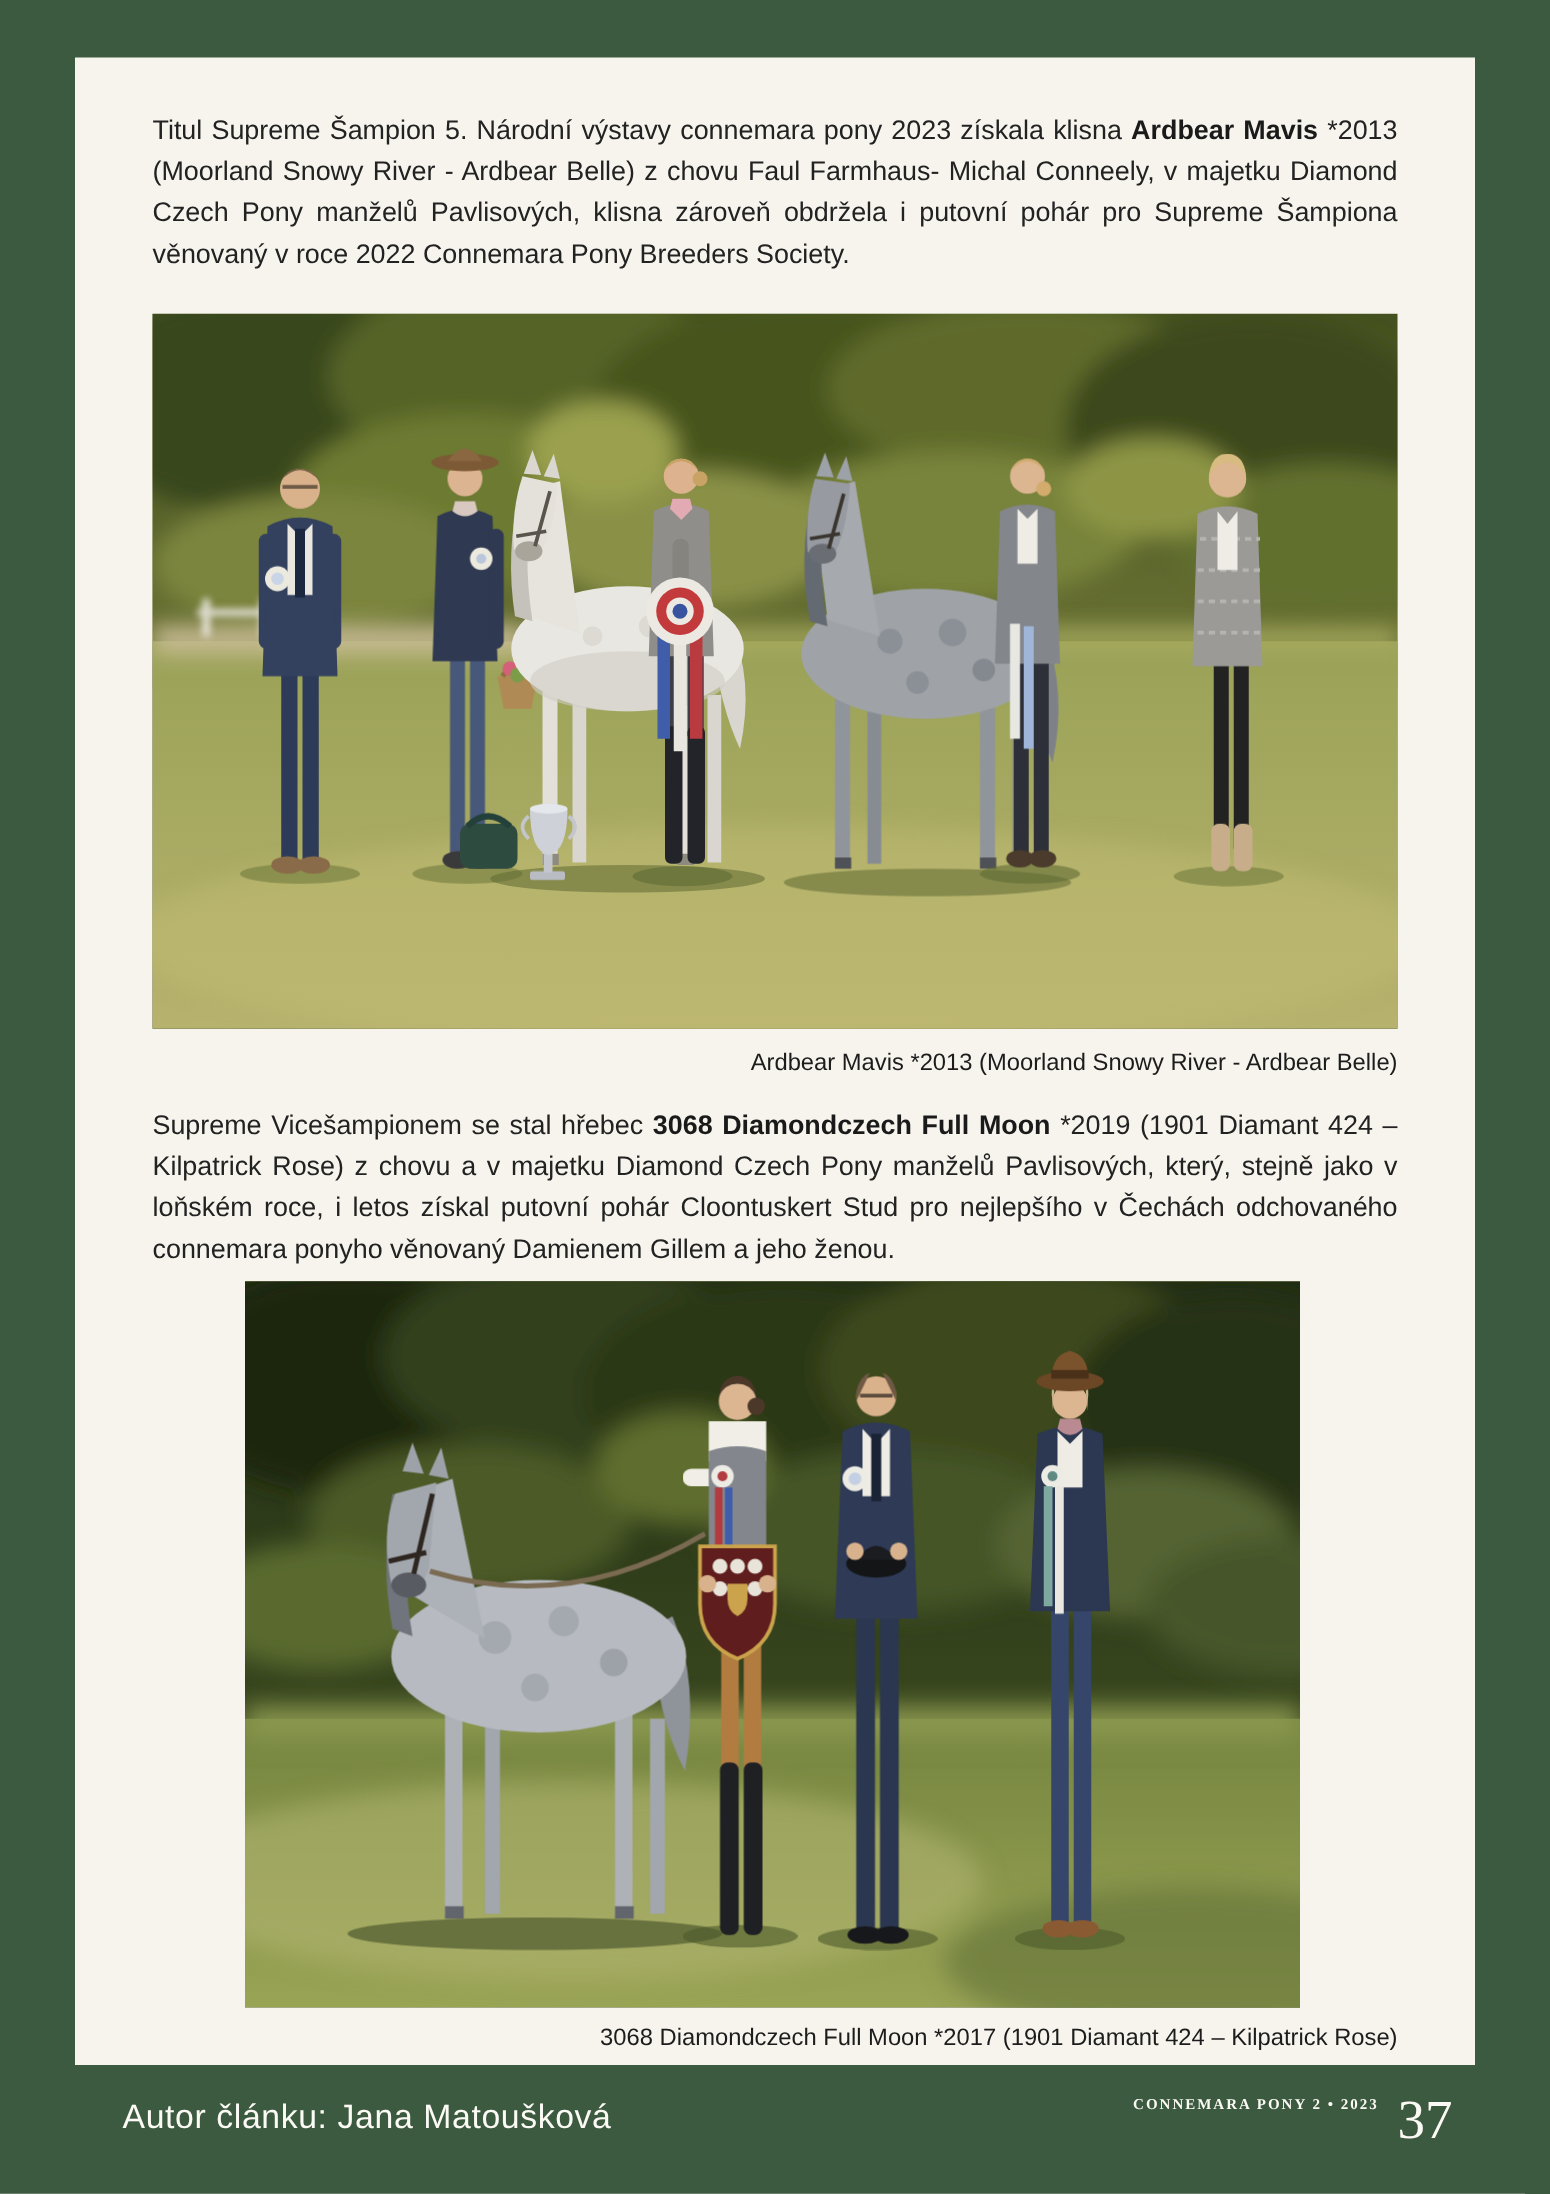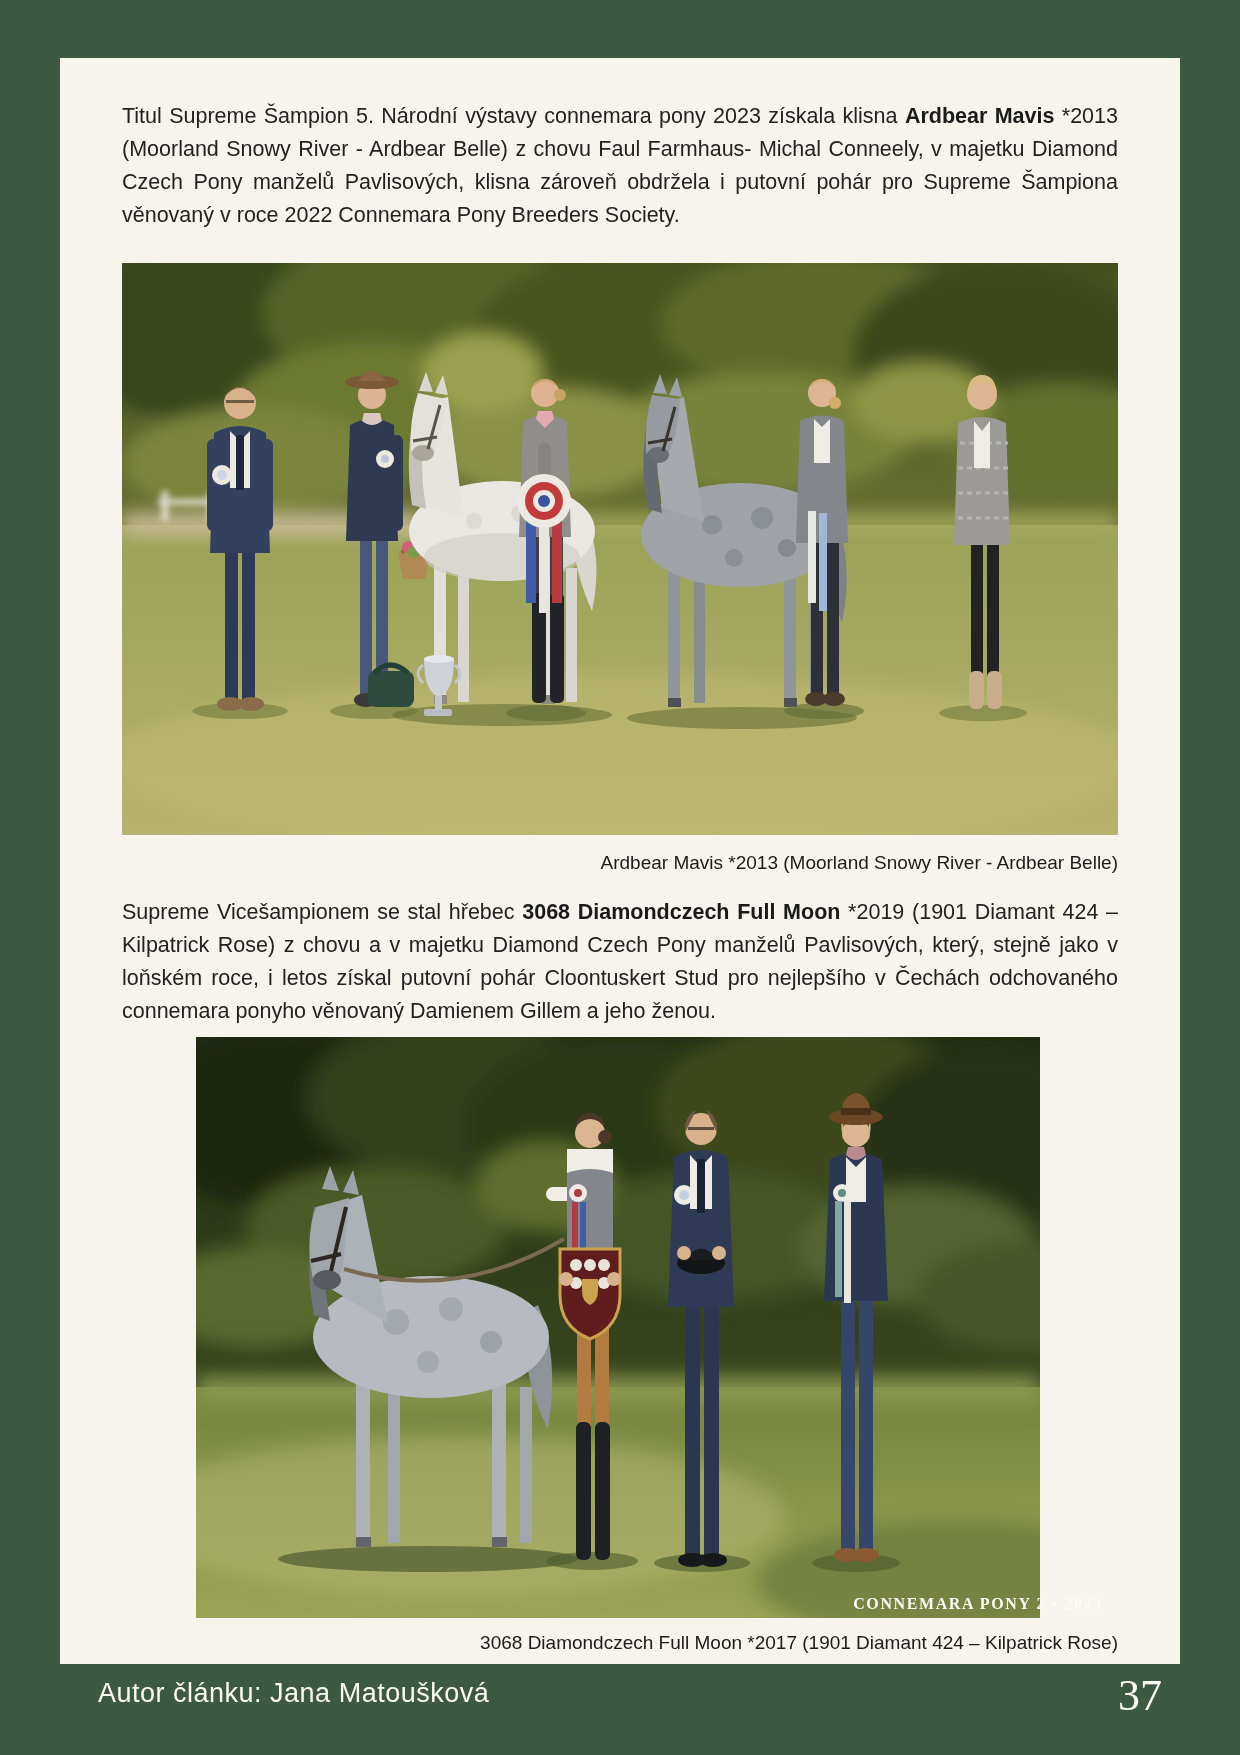--- a/index.html
+++ b/index.html
@@ -4,43 +4,43 @@
 <style>
   html,body{margin:0;padding:0;}
   body{
     width:1240px;height:1755px;
     background:#3c5a40;
     position:relative;
     font-family:"Liberation Sans", sans-serif;
     overflow:hidden;
   }
   .paper{
-    position:absolute;left:60px;top:58px;
+    position:absolute;left:60px;top:46px;
     width:1120px;height:1606px;
     background:#f6f4ec;
   }
   .col{position:absolute;left:62px;width:996px;}
   .bodytext{
     font-size:21.5px;line-height:33px;color:#222;
     text-align:justify;margin:0;
   }
   .bodytext strong{font-weight:700;color:#1a1a1a;}
   .caption{
     font-size:19px;color:#1c1c1c;text-align:right;margin:0;width:996px;
   }
   .photo{position:absolute;display:block;background:#5a642c;overflow:hidden;}
   .photo svg{display:block;}
   .footer-author{
     position:absolute;left:98px;top:1678px;
     color:#fbfaf4;font-size:27px;letter-spacing:.5px;
   }
   .footer-mag{
-    position:absolute;right:137px;top:1595px;
+    position:absolute;right:137px;top:1676px;
     color:#fbfaf4;font-family:"Liberation Serif", serif;
-    font-size:16px;letter-spacing:1.6px;font-weight:600;margin-left:27px;
+    font-size:12px;letter-spacing:1.6px;font-weight:600;margin-left:27px;
   }
   .footer-page{
     position:absolute;left:1118px;top:1670px;
     color:#fbfaf4;font-family:"Liberation Serif", serif;
     font-size:44px;font-weight:500;text-align:right;
   }
 </style>
 </head>
 <body>
 

